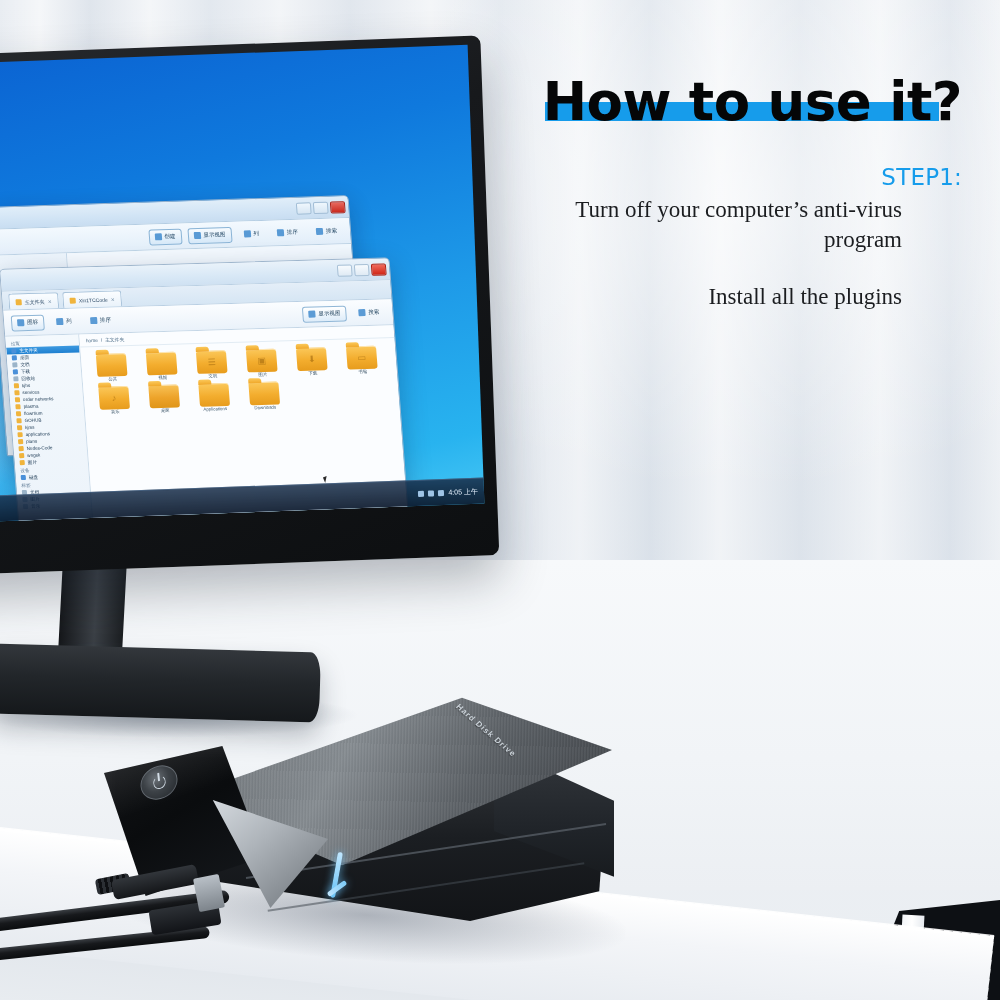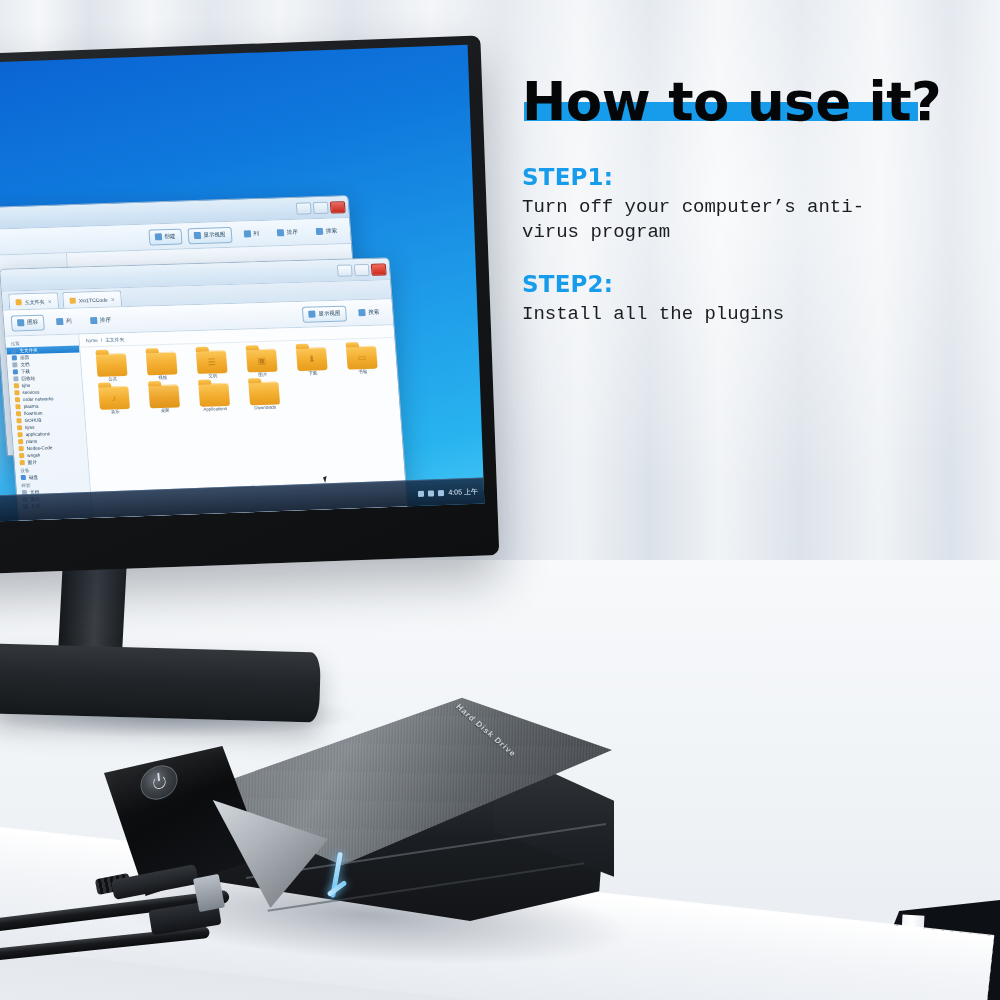--- a/index.html
+++ b/index.html
@@ -405,43 +405,43 @@
     background: repeating-linear-gradient(90deg,#2b2f34 0 3px,#0e1013 3px 6px);
     border-radius: 4px; transform: rotate(-11deg);
   }
   .conn-metal {
     position: absolute; left: 196px; top: 876px; width: 26px; height: 34px;
     background: linear-gradient(180deg,#b9c0c7,#7d848b);
     border-radius: 2px; transform: rotate(-11deg);
   }
 
   
-  .panel { position: absolute; left: 522px; top: 74px; width: 440px; }
+  .panel { position: absolute; left: 522px; top: 74px; width: 440px; text-align: right; }
   .title-wrap { position: relative; display: inline-block; margin-bottom: 34px; }
   .hl-bar {
     position: absolute; left: 2px; bottom: 9px; width: 394px; height: 19px;
     background: #169ceb;
     z-index: 0;
   }
   .title {
     position: relative; z-index: 1;
     font-size: 53px; font-weight: 700; color: #050607;
     letter-spacing: -0.5px; line-height: 1.05;
     font-family: "DejaVu Sans", sans-serif;
   }
   .step { margin-bottom: 26px; }
   .step-label {
-    font-size: 23px; font-weight: 700; color: #169ceb;
+    font-size: 23px; font-weight: 400; color: #169ceb;
     letter-spacing: 0.2px; margin-bottom: 5px;
     font-family: "DejaVu Sans", sans-serif;
   }
   .step-text {
-    font-size: 19px; color: #1b1d20; line-height: 1.33;
+    font-size: 23px; color: #1b1d20; line-height: 1.33;
     max-width: 380px;
-    font-family: Liberation Mono, monospace;
+    font-family: Liberation Serif, serif;
   }
 </style>
 </head>
 <body>
 
 <div id="stage">
 
   <div class="wall"></div>
   <div class="wall-soft"></div>
 
@@ -760,21 +760,20 @@
       <div class="hl-bar"></div>
       <div class="title">How to use it?</div>
     </div>
 
     <div class="step">
       <div class="step-label">STEP1:</div>
       <div class="step-text">Turn off your computer’s anti-virus program</div>
     </div>
 
     <div class="step">
-      <div class="step-label">STEP2:</div>
       <div class="step-text">Install all the plugins</div>
     </div>
 
     <div class="step">
     </div>
   </div>
 
 </div>
 
 </body></html>

